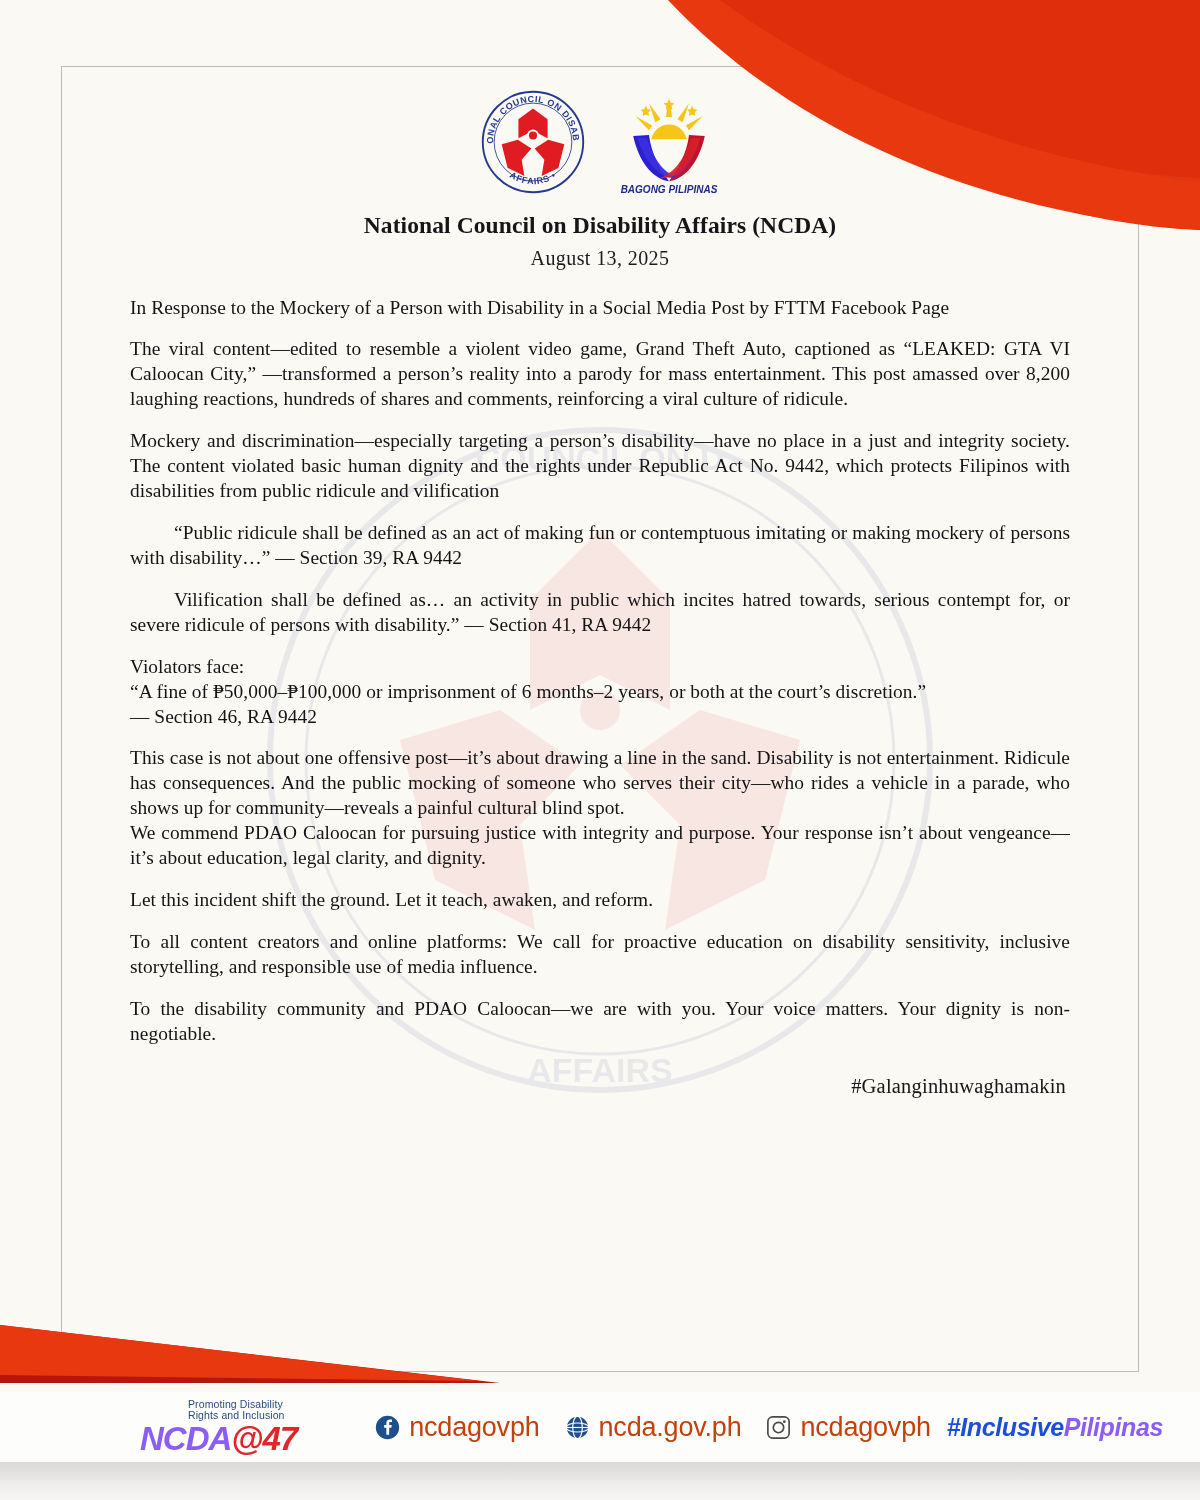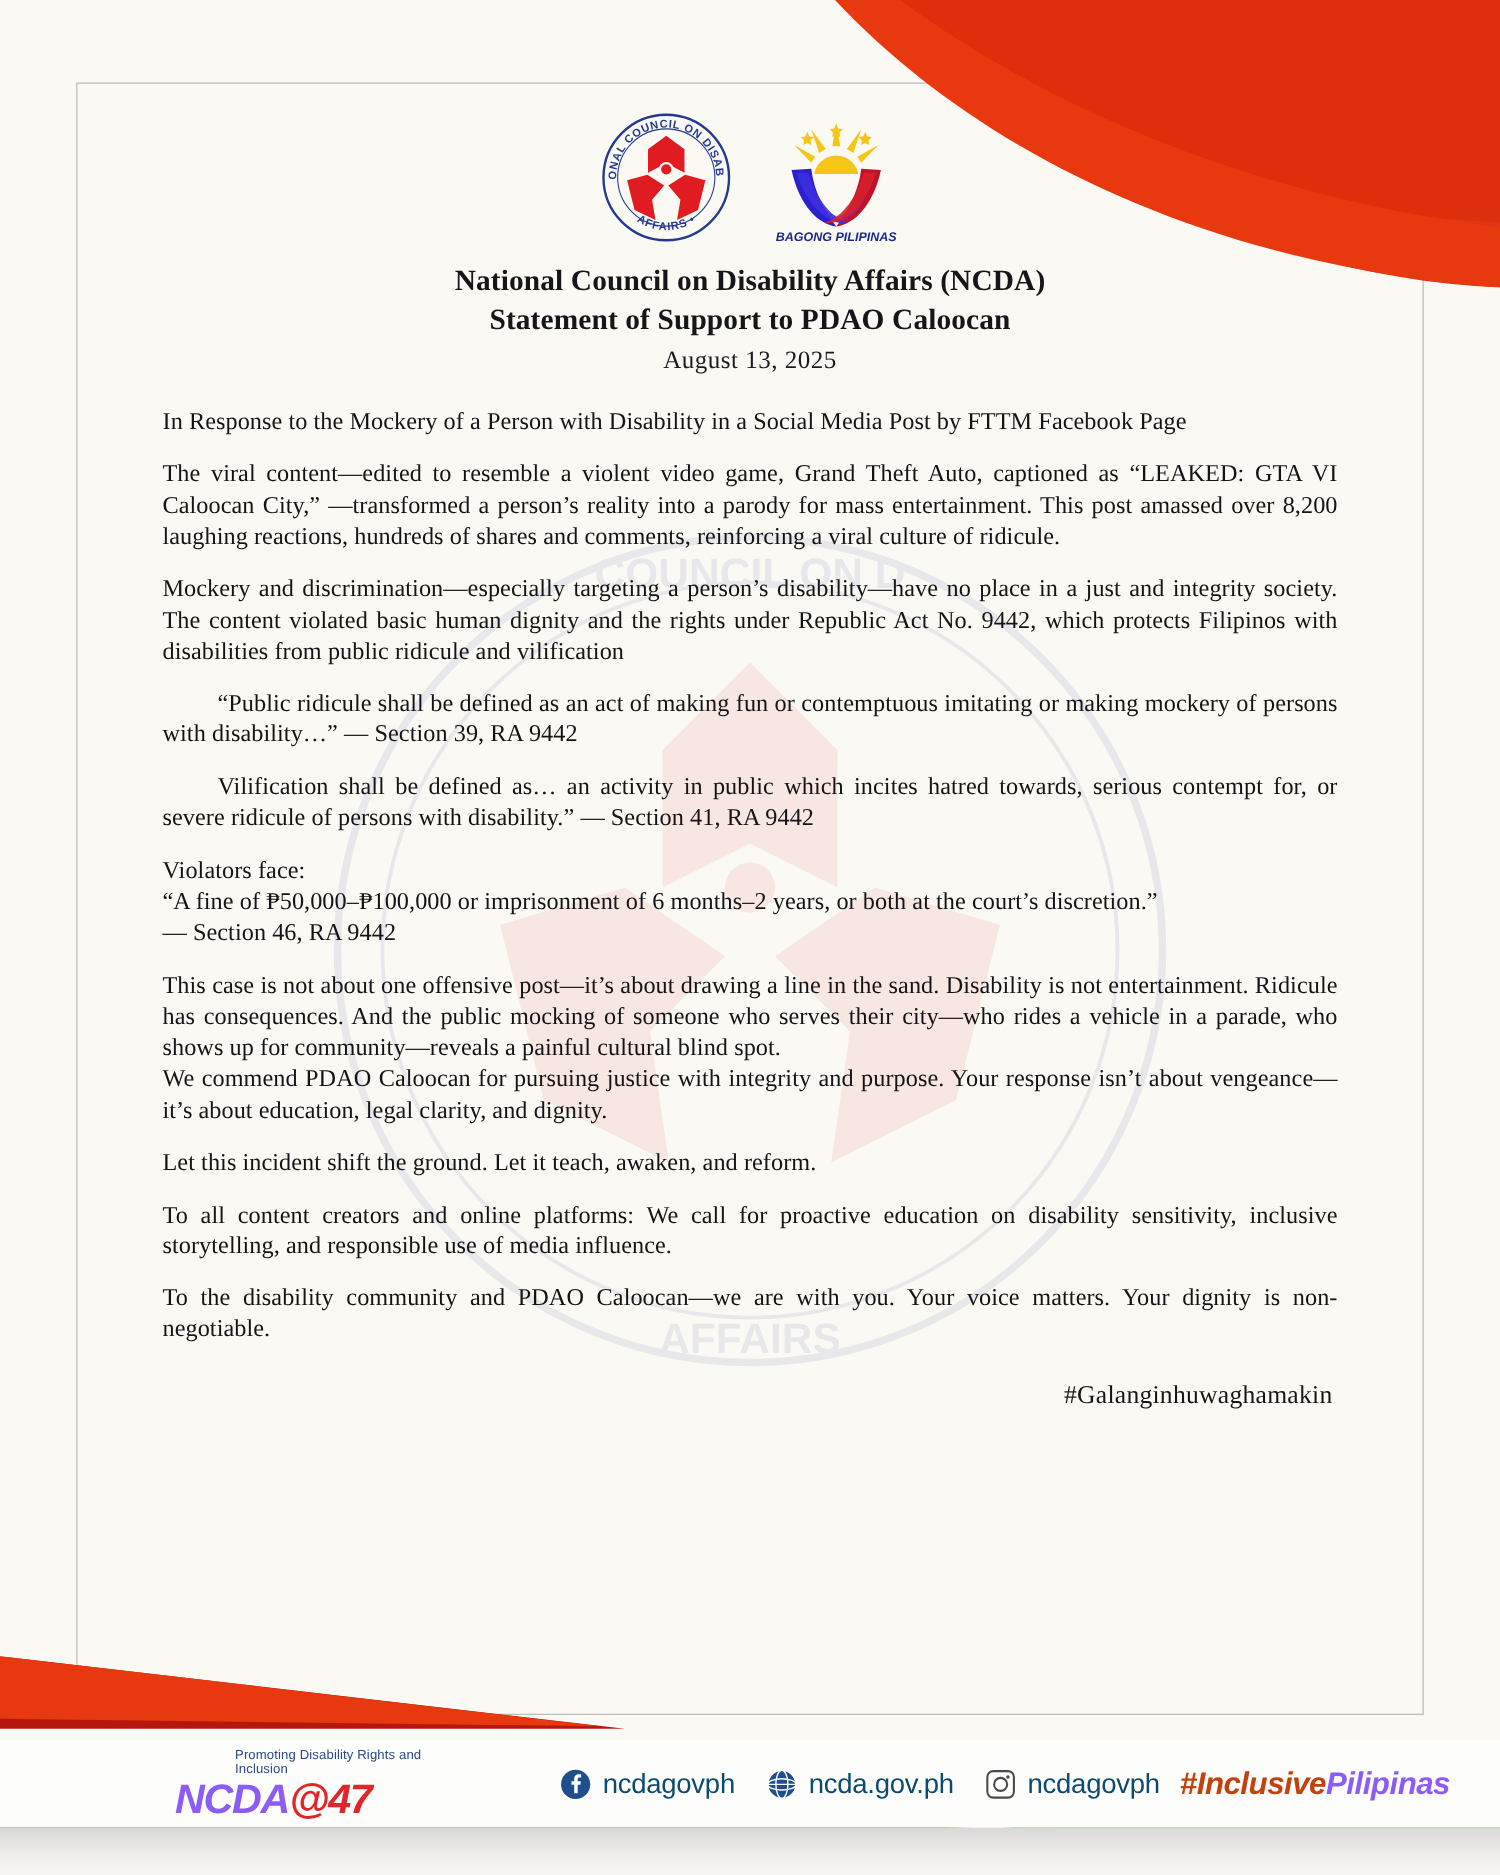--- a/index.html
+++ b/index.html
@@ -182,36 +182,36 @@
     margin-left: 78px;
   }
   .social {
     display: flex;
     align-items: center;
     gap: 9px;
     margin-right: 16px;
   }
   .social-label {
     font-family: "Liberation Sans", sans-serif;
-    font-size: 22px;
-    color: #0c4a6e;
+    font-size: 27px;
+    color: #c2410c;
     letter-spacing: -.2px;
   }
   .social-icon { width: 25px; height: 25px; display:block; }
 
   .incl {
     font-family: "Liberation Sans", sans-serif;
     font-weight: bold;
     font-style: italic;
     font-size: 25px;
     letter-spacing: -.4px;
     margin-left: auto;
     white-space: nowrap;
   }
-  .incl .t1 { color: #c2410c; }
+  .incl .t1 { color: #1d4ed8; }
   .incl .t2 { color: #8b5cf6; margin-top: 28px; }
 
   
   .bottom-strip {
     position: absolute;
     left: 0; right: 0; bottom: 0;
     height: 38px;
     background: linear-gradient(180deg,#d9d8d6 0%, #efeeec 60%, #f7f6f4 100%);
     z-index: 5;
   }
@@ -313,21 +313,20 @@
         <path d="M168 76 C156 130 128 158 100 162 C116 140 134 110 138 74 Z" fill="#c1122a"></path>
         <path d="M46 74 C56 126 82 152 104 156 C128 150 150 120 158 74 C146 116 122 142 102 146 C82 142 58 116 46 74 Z" fill="#8e2bbf" opacity="0.55"></path>
         <path d="M40 80 C56 134 90 160 118 156 C96 150 72 126 58 80 Z" fill="#3a2fe0" opacity="0.9"></path>
         <path d="M160 80 C144 134 110 160 82 156 C104 150 128 126 142 80 Z" fill="#d6202a" opacity="0.9"></path>
         <text x="100" y="184" text-anchor="middle" font-family="Liberation Sans, sans-serif" font-size="19" font-weight="bold" font-style="italic" fill="#1c2a8a">BAGONG PILIPINAS</text>
       </svg>
     </div>
 
     <div class="title-block">
       <div class="title-line">National Council on Disability Affairs (NCDA)</div>
-      <div class="title-line">Statement of Support to PDAO Caloocan</div>
       <div class="doc-date">August 13, 2025</div>
     </div>
 
     <p class="para">In Response to the Mockery of a Person with Disability in a Social Media Post by FTTM Facebook Page</p>
 
     <p class="para">The viral content—edited to resemble a violent video game, Grand Theft Auto, captioned as “LEAKED: GTA VI Caloocan City,” —transformed a person’s reality into a parody for mass entertainment. This post amassed over 8,200 laughing reactions, hundreds of shares and comments, reinforcing a viral culture of ridicule.</p>
     <p class="para">Mockery and discrimination—especially targeting a person’s disability—have no place in a just and integrity society. The content violated basic human dignity and the rights under Republic Act No. 9442, which protects Filipinos with disabilities from public ridicule and vilification</p>
 
     <p class="para indent">“Public ridicule shall be defined as an act of making fun or contemptuous imitating or making mockery of persons with disability…” — Section 39, RA 9442</p>
     <p class="para indent">Vilification shall be defined as… an activity in public which incites hatred towards, serious contempt for, or severe ridicule of persons with disability.”  — Section 41, RA 9442</p>

